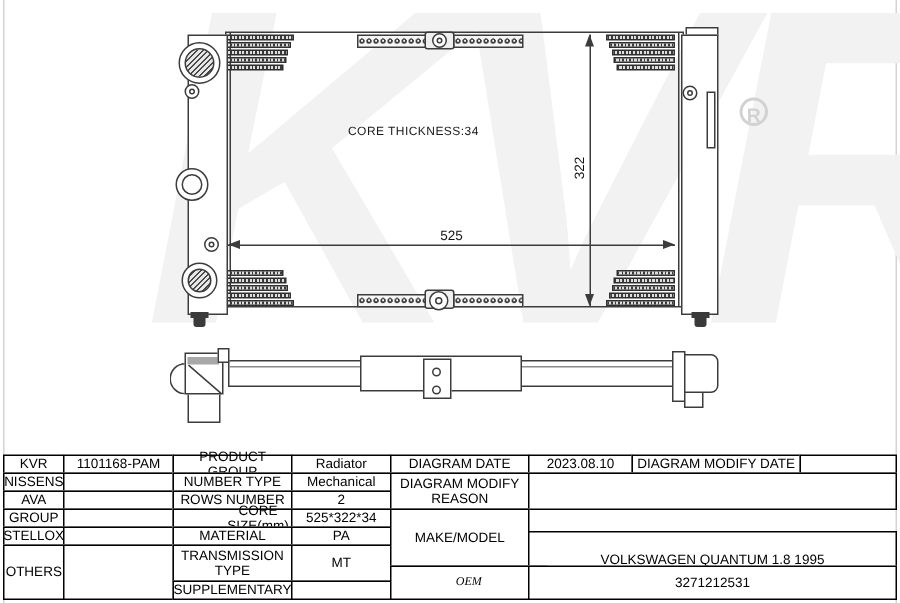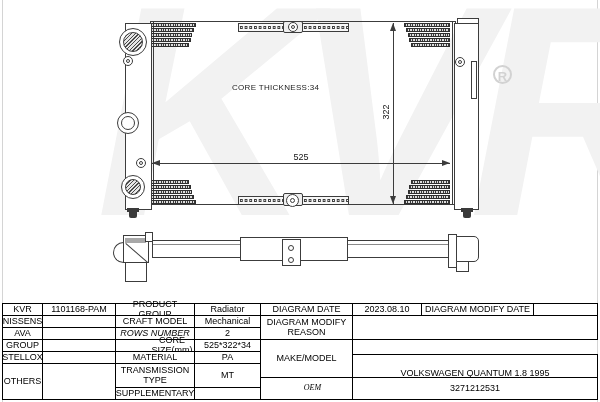--- a/index.html
+++ b/index.html
@@ -174,22 +174,22 @@
     <div class="tc" style="left:2px; top:363px; width:41px; height:37px;">OTHERS</div>
 
     <div class="tc" style="left:42px; top:303px; width:74px; height:13px;">1101168-PAM</div>
     <div class="tc" style="left:42px; top:315px; width:74px; height:13px;"></div>
     <div class="tc" style="left:42px; top:327px; width:74px; height:13px;"></div>
     <div class="tc" style="left:42px; top:339px; width:74px; height:13px;"></div>
     <div class="tc" style="left:42px; top:351px; width:74px; height:13px;"></div>
     <div class="tc" style="left:42px; top:363px; width:74px; height:37px;"></div>
 
     <div class="tc" style="left:115px; top:303px; width:80px; height:13px;">PRODUCT GROUP</div>
-    <div class="tc" style="left:115px; top:315px; width:80px; height:13px;">CRAFT MODEL</div>
-    <div class="tc" style="left:115px; top:327px; width:80px; height:13px;font-style:italic;">ROWS NUMBER</div>
+    <div class="tc" style="left:115px; top:315px; width:80px; height:13px;">NUMBER TYPE</div>
+    <div class="tc" style="left:115px; top:327px; width:80px; height:13px;">ROWS NUMBER</div>
     <div class="tc" style="left:115px; top:339px; width:80px; height:13px;padding-left:35px;">CORE SIZE(mm)</div>
     <div class="tc" style="left:115px; top:351px; width:80px; height:13px;">MATERIAL</div>
     <div class="tc" style="left:115px; top:363px; width:80px; height:25px;">TRANSMISSION TYPE</div>
     <div class="tc" style="left:115px; top:387px; width:80px; height:13px;">SUPPLEMENTARY</div>
 
     <div class="tc" style="left:194px; top:303px; width:67px; height:13px;">Radiator</div>
     <div class="tc" style="left:194px; top:315px; width:67px; height:13px;">Mechanical</div>
     <div class="tc" style="left:194px; top:327px; width:67px; height:13px;">2</div>
     <div class="tc" style="left:194px; top:339px; width:67px; height:13px;">525*322*34</div>
     <div class="tc" style="left:194px; top:351px; width:67px; height:13px;">PA</div>

